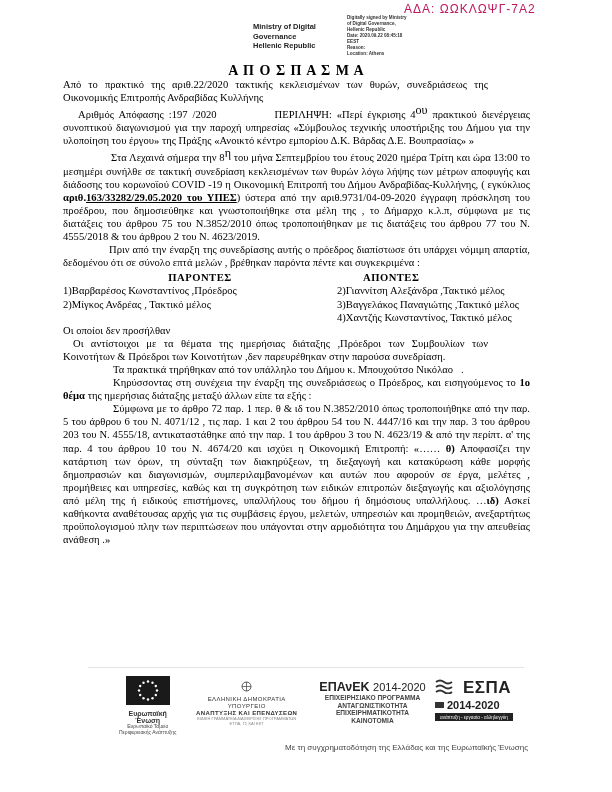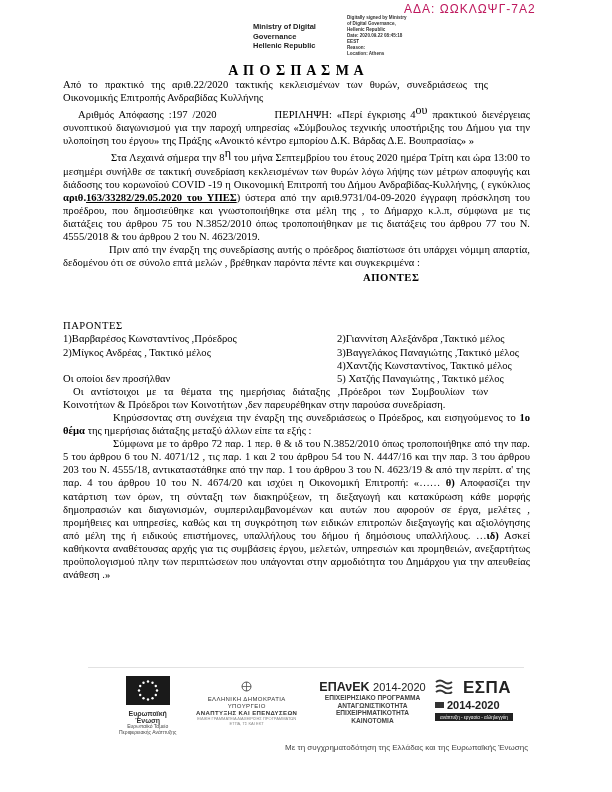--- a/index.html
+++ b/index.html
@@ -37,21 +37,21 @@
   .p1 { margin-left:42px; width:425px; text-align:justify; }
   .p2 { text-indent:15px; text-align:justify; }
   .spacer { display:inline-block; width:58px; }
   .p3 { margin-top:44px; text-indent:48px; text-align:justify; }
   .p4 { text-indent:46px; text-align:justify; }
   .bold { font-weight:bold; }
   .bu { font-weight:bold; text-decoration:underline; }
   .sup { font-size:12px; vertical-align:4px; }
 
   .attendance { margin-top:2px; display:grid; grid-template-columns:274px 1fr; }
-  .att-h-left { font-weight:normal; text-align:left; letter-spacing:0.5px;margin-top:48px; }
+  .att-h-left { font-weight:bold; text-align:center; letter-spacing:0.5px; }
   .att-h-right { font-weight:bold; text-align:left; padding-left:26px; letter-spacing:0.5px; }
   .att-cell { min-height:13.1px; }
 
   .p5 { margin-top:14px; margin-left:42px; width:425px; text-indent:10px; text-align:justify; }
   .p6 { margin-top:13px; text-indent:50px; }
   .p7 { text-indent:50px; text-align:justify; }
   .p8 { text-indent:50px; text-align:justify; }
 
   
   .footer-rule { position:absolute; top:667px; left:88px; width:436px; border-top:1px solid #e2e2e2; }
@@ -124,25 +124,25 @@
 
       <div class="att-cell">2)Γιαννίτση Αλεξάνδρα  ,Τακτικό μέλος</div>
       <div class="att-cell">2)Μίγκος Ανδρέας , Τακτικό μέλος</div>
 
       <div class="att-cell">3)Βαγγελάκος  Παναγιώτης ,Τακτικό μέλος</div>
       <div class="att-cell"></div>
 
       <div class="att-cell">4)Χαντζής Κωνσταντίνος, Τακτικό μέλος</div>
       <div class="att-cell">Οι οποίοι δεν προσήλθαν</div>
 
-      <div class="att-cell">5) Χατζής  Παναγιώτης , Τακτικό μέλος</div>
     </div>
 
     <p class="p5">Οι αντίστοιχοι  με τα θέματα της ημερήσιας διάταξης ,Πρόεδροι  των Συμβουλίων  των Κοινοτήτων &amp; Πρόεδροι  των Κοινοτήτων  ,δεν παρευρέθηκαν  στην παρούσα συνεδρίαση.</p>
 
+    <p class="p6">Τα πρακτικά  τηρήθηκαν από τον υπάλληλο του Δήμου κ. Μπουχούτσο Νικόλαο&nbsp;&nbsp;&nbsp;.</p>
 
     <p class="p7"><span>Κηρύσσοντας  στη  συνέχεια  την  έναρξη  της  συνεδριάσεως  ο  Πρόεδρος,  και εισηγούμενος  το </span><span class="bold">1ο θέμα</span><span>  της ημερήσιας διάταξης μεταξύ άλλων είπε τα εξής :</span></p>
 
     <p class="p8"><span>Σύμφωνα με το άρθρο 72 παρ. 1 περ. θ &amp; ιδ του Ν.3852/2010 όπως  τροποποιήθηκε από την παρ. 5 του άρθρου 6 του Ν. 4071/12 , τις παρ. 1 και 2 του άρθρου 54 του Ν. 4447/16 και την παρ. 3 του άρθρου 203 του Ν. 4555/18, αντικαταστάθηκε από την παρ. 1 του άρθρου 3 του Ν. 4623/19 &amp;  από την περίπτ. α' της παρ. 4 του άρθρου 10 του Ν. 4674/20 και ισχύει η Οικονομική Επιτροπή: «…… </span><span class="bold">θ)</span><span> Αποφασίζει την κατάρτιση των όρων, τη σύνταξη των διακηρύξεων, τη διεξαγωγή και κατακύρωση κάθε μορφής δημοπρασιών και διαγωνισμών, συμπεριλαμβανομένων και αυτών που αφορούν σε έργα, μελέτες , προμήθειες και υπηρεσίες, καθώς και τη συγκρότηση των ειδικών επιτροπών διεξαγωγής και αξιολόγησης από μέλη της ή ειδικούς επιστήμονες, υπαλλήλους του δήμου ή δημόσιους υπαλλήλους.  …</span><span class="bold">ιδ)</span><span> Ασκεί καθήκοντα αναθέτουσας αρχής για τις συμβάσεις έργου, μελετών, υπηρεσιών και προμηθειών, ανεξαρτήτως προϋπολογισμού πλην των περιπτώσεων που υπάγονται στην αρμοδιότητα του Δημάρχου για την απευθείας ανάθεση .»</span></p>
   </div>
 
   <div class="footer-rule"></div>
 
   <div class="footer">
     <div class="logos">

